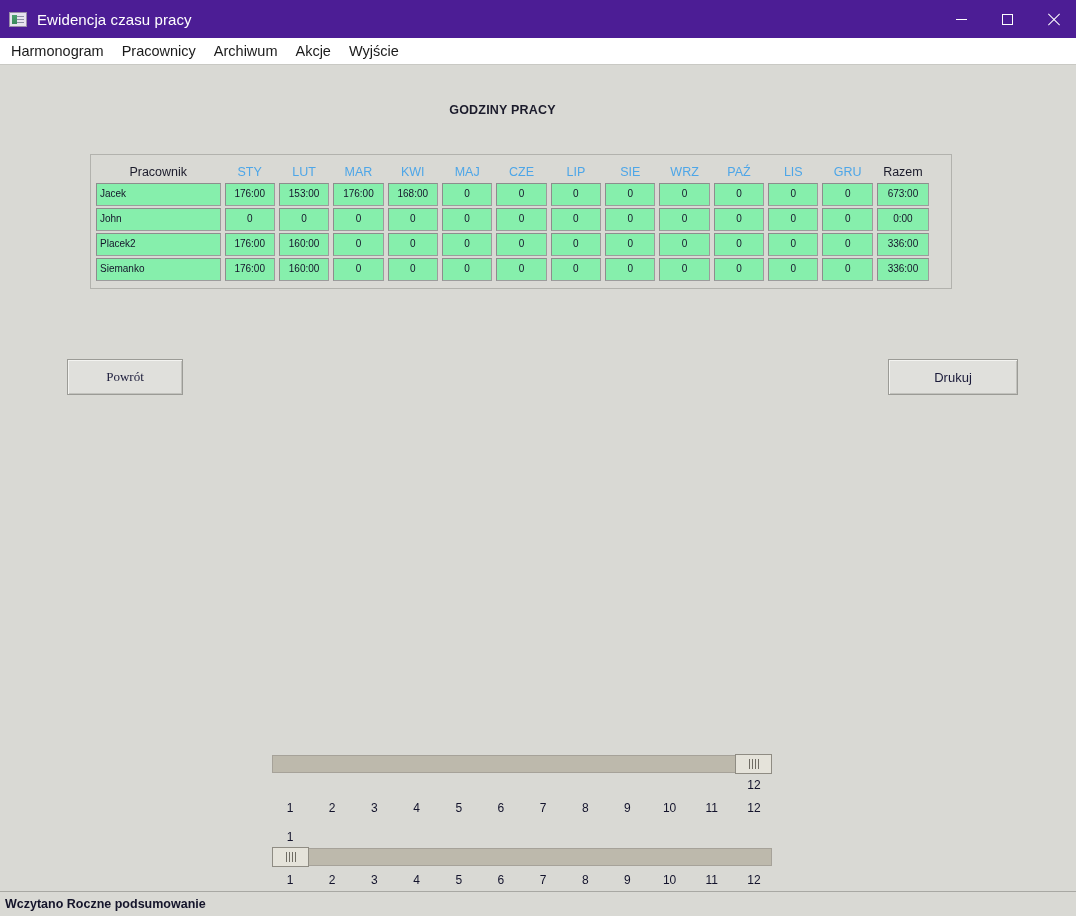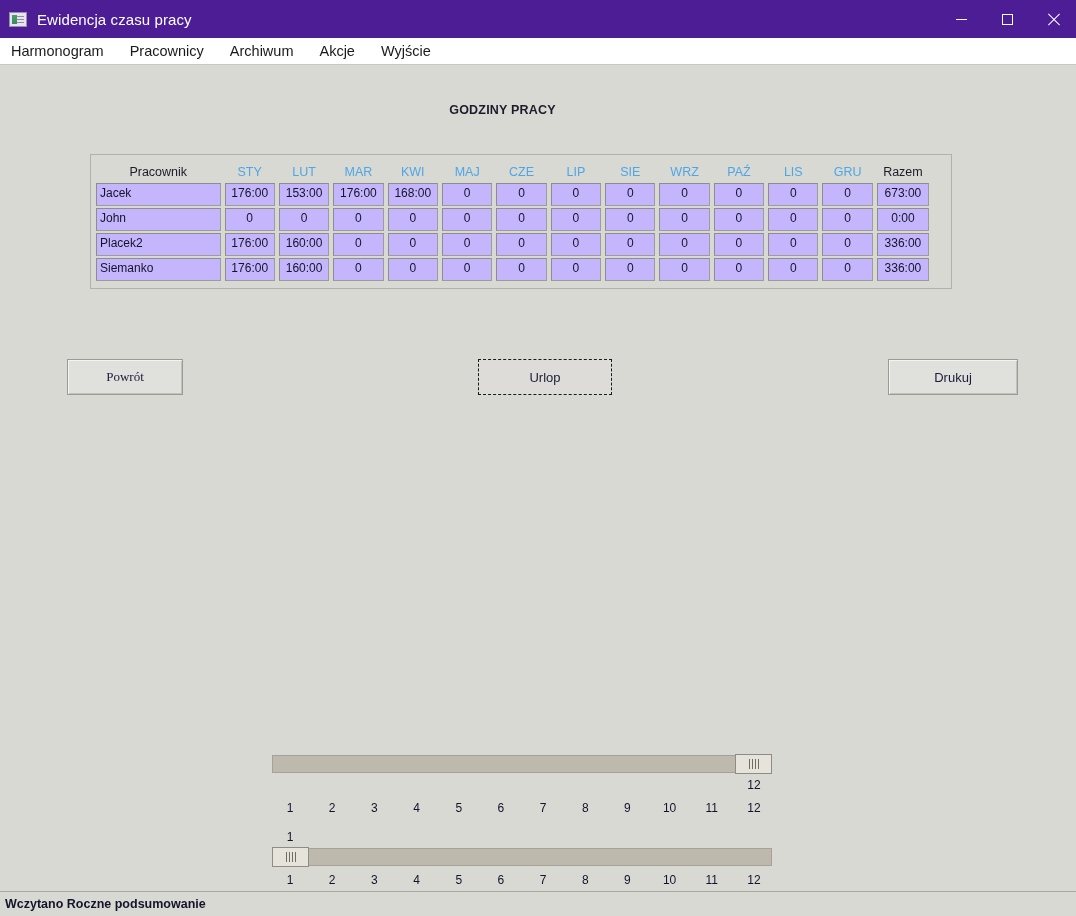--- a/index.html
+++ b/index.html
@@ -94,21 +94,20 @@
   
   #menubar {
     position: absolute;
     left: 0; top: 38px;
     width: 1076px; height: 27px;
     background: #ffffff;
     display: flex;
     align-items: center;
     border-bottom: 1px solid #c9c9c4;
     box-sizing: border-box;
-    gap: 8px;
   }
   .menu-item {
     font-size: 14.5px;
     color: #1a1a1a;
     padding: 3px 9px;
     white-space: nowrap;
   }
   #menubar .menu-item:first-child { margin-left: 2px; }
 
   
@@ -151,25 +150,25 @@
   .hcell {
     font-size: 12.5px;
     text-align: center;
     color: #4da6e8;
     line-height: 22px;
   }
   .hcell.dark { color: #1b1b2b; }
   .cell {
     box-sizing: border-box;
     height: 23px;
-    background: #c4b5fd;
+    background: #86efac;
     border: 1px solid #9c9c9c;
     border-top-color: #8d8d8d;
     border-left-color: #8d8d8d;
-    font-size: 12px;
+    font-size: 10px;
     color: #14142a;
     line-height: 19px;
     text-align: center;
     overflow: hidden;
     white-space: nowrap;
   }
   .cell.name {
     text-align: left;
     padding-left: 3px;
   }
@@ -395,21 +394,20 @@
             <div class="cell col-month">0</div>
             <div class="cell col-month">0</div>
             <div class="cell col-month">0</div>
             <div class="cell col-month">0</div>
             <div class="cell col-total">336:00</div>
           </div>
         </div>
     </div>
 
     <div class="btn" id="btn-powrot">Powrót</div>
-    <div class="btn" id="btn-urlop">Urlop</div>
     <div class="btn" id="btn-drukuj">Drukuj</div>
 
     <div class="slider" id="slider-top">
       <div class="track"></div>
       <div class="thumb">
         <i></i>
           <i></i>
           <i></i>
           <i></i>
       </div>

